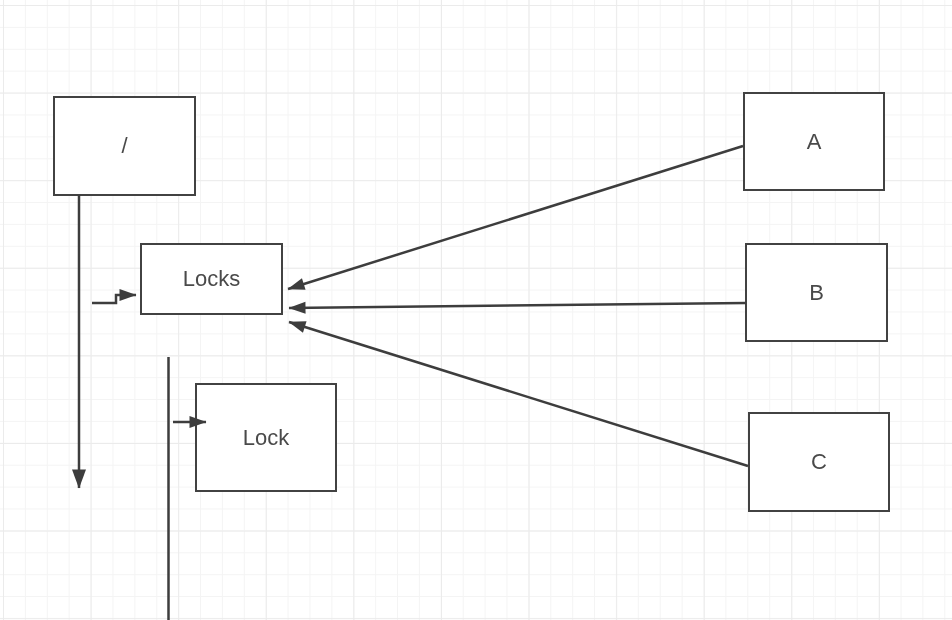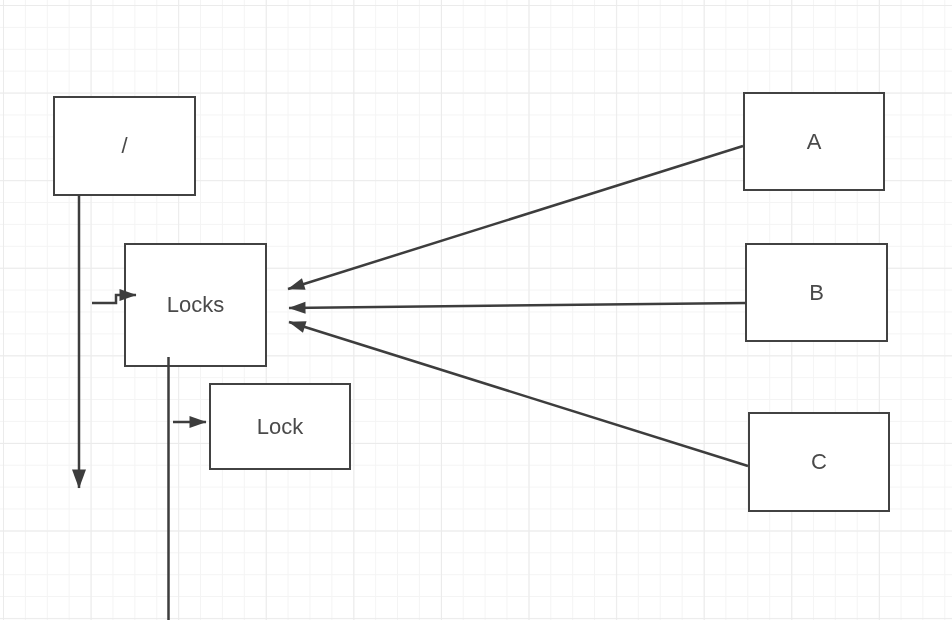--- a/index.html
+++ b/index.html
@@ -31,22 +31,22 @@
     justify-content: center;
     z-index: 1;
   }
   .node .label {
     font-size: 22px;
     color: var(--label-color, #4a4a4a);
     line-height: 1;
     white-space: pre;
   }
   .n-root  { left: 53px;  top: 96px;  width: 143px; height: 100px; }
-  .n-locks { left: 124px; top: 243px; width: 143px; height: 124px; }
-  .n-lock  { left: 209px; top: 383px; width: 142px; height: 87px;  }
+  .n-locks { left: 140px; top: 243px; width: 143px; height: 72px; }
+  .n-lock  { left: 195px; top: 383px; width: 142px; height: 109px;  }
   .n-a     { left: 743px; top: 92px;  width: 142px; height: 99px;  }
   .n-b     { left: 745px; top: 243px; width: 143px; height: 99px;  }
   .n-c     { left: 748px; top: 412px; width: 142px; height: 100px; }
 
   svg.edges {
     position: absolute;
     left: 0; top: 0;
     z-index: 2;
     pointer-events: none;
   }

